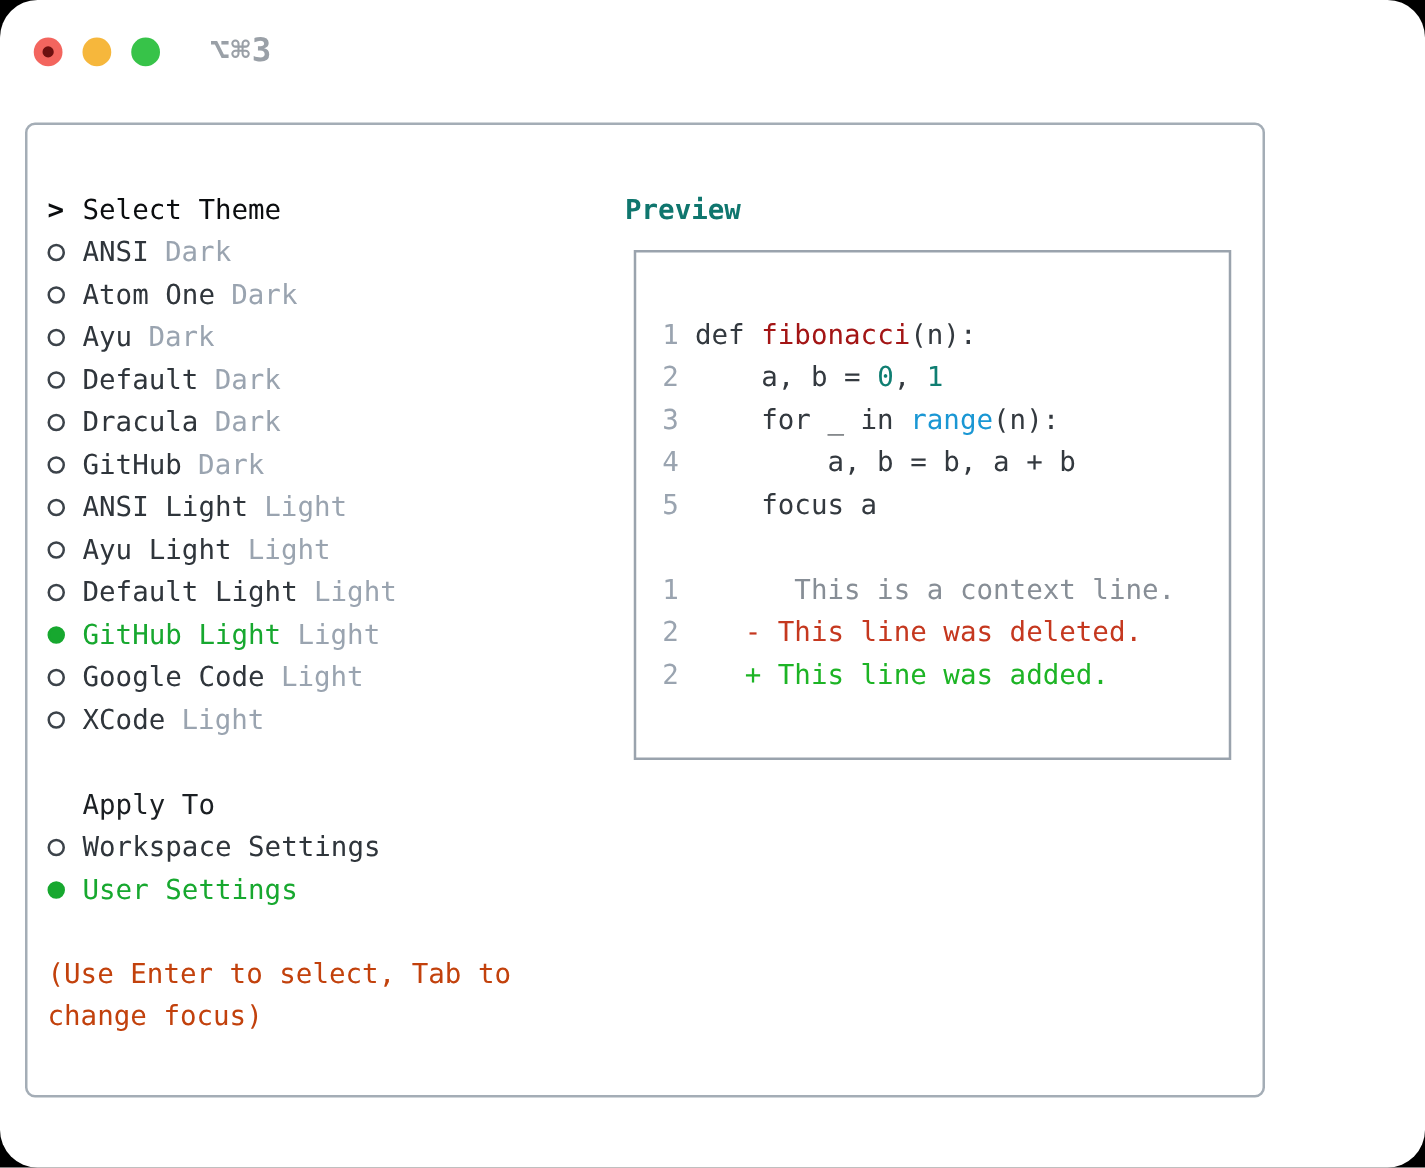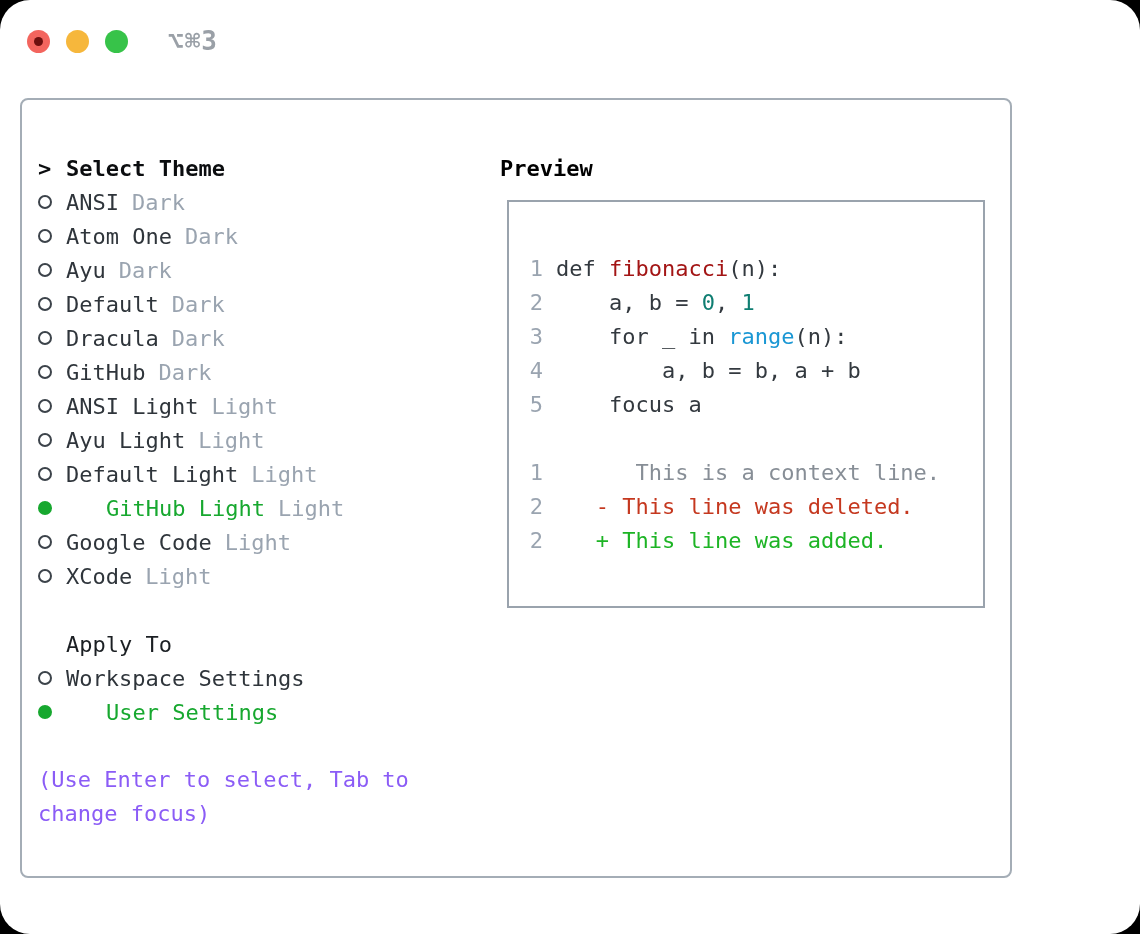--- a/index.html
+++ b/index.html
@@ -38,32 +38,32 @@
   }
   .left-col { position: absolute; left: 16px; top: 51px; }
   .row { height: 34px; display: flex; align-items: center; font-size: 22px; white-space: pre; }
   .marker { width: 28px; flex: 0 0 28px; display: flex; align-items: center; }
   .prompt { font-weight: bold; color: #0b0d0f; }
   .radio {
     width: 14px; height: 14px; border: 2px solid #3c434a; border-radius: 50%;
     display: inline-block;
   }
   .radio.sel { background: #17a82f; border-color: #17a82f; }
-  .hdr  { font-weight: bold; color: #0b0d0f; }
+  .hdr  { font-weight: normal; color: #0b0d0f; }
   .name { color: #2f353b; }
-  .name.sel-green { color: #17a82f; margin-left: 40px; }
+  .name.sel-green { color: #17a82f; }
   .type { color: #9aa4b0; margin-left: 13px; }
   .plain-black { color: #1b1f23; }
   .spacer { height: 34px; }
-  .hint { font-size: 22px; line-height: 34px; color: #8b5cf6; white-space: pre; }
+  .hint { font-size: 22px; line-height: 34px; color: #c2410c; white-space: pre; }
   
   .preview-hdr {
     position: absolute; left: 478px; top: 51px; height: 34px;
     display: flex; align-items: center;
-    font-size: 22px; font-weight: bold; color: #000000;
+    font-size: 22px; font-weight: bold; color: #0f766e;
   }
   .preview-box {
     position: absolute; left: 485px; top: 100px; width: 478px; height: 408px;
     border: 2px solid #9aa3ad; background: #fff;
     padding: 49px 0 0 20px;
   }
   .crow { height: 34px; display: flex; align-items: center; font-size: 22px; white-space: pre; }
   .ln { display: inline-block; width: 14px; text-align: right; color: #9aa4b0; margin-right: 13px; flex: 0 0 14px; }
   .c-plain { color: #33393f; }
   .c-fn    { color: #a31515; }

